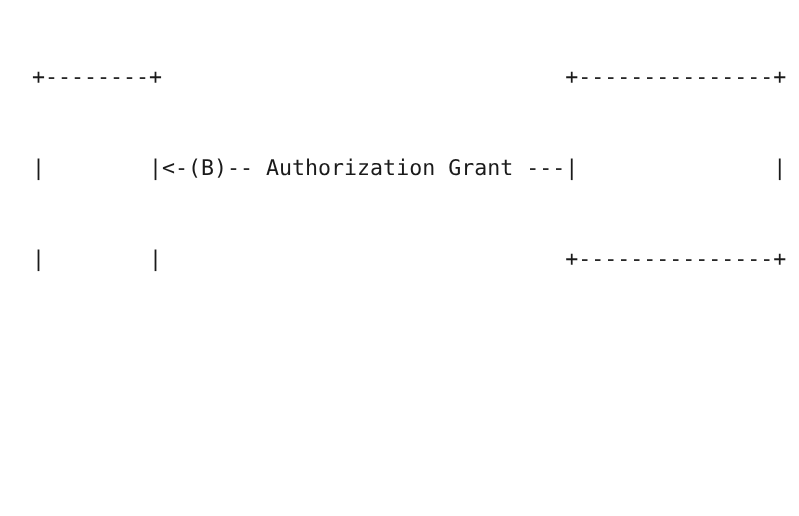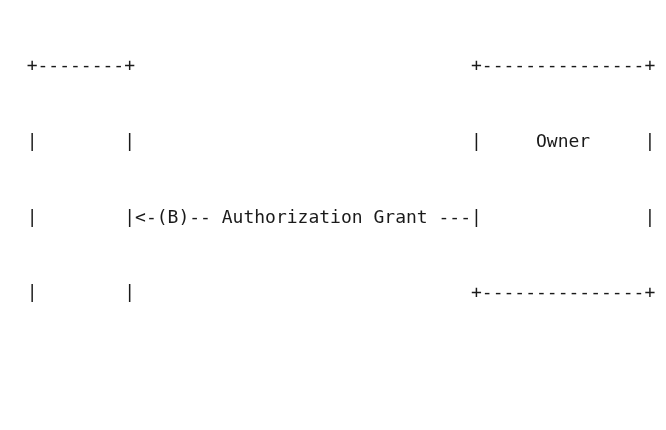--- a/index.html
+++ b/index.html
@@ -29,21 +29,20 @@
     height: 25.2px;
     white-space: pre;
   }
 </style>
 </head>
 <body style="background: rgb(255, 255, 255);">
 
 <div class="stage">
   <div class="ascii-diagram" style="color: rgb(26, 26, 26);">
     <div class="ascii-line">  +--------+                               +---------------+</div>
-    <div class="ascii-line">  |        |                               |     Owner     |</div>
     <div class="ascii-line">  |        |&lt;-(B)-- Authorization Grant ---|               |</div>
     <div class="ascii-line">  |        |                               +---------------+</div>
     
     
     
     
     
     
     
     

